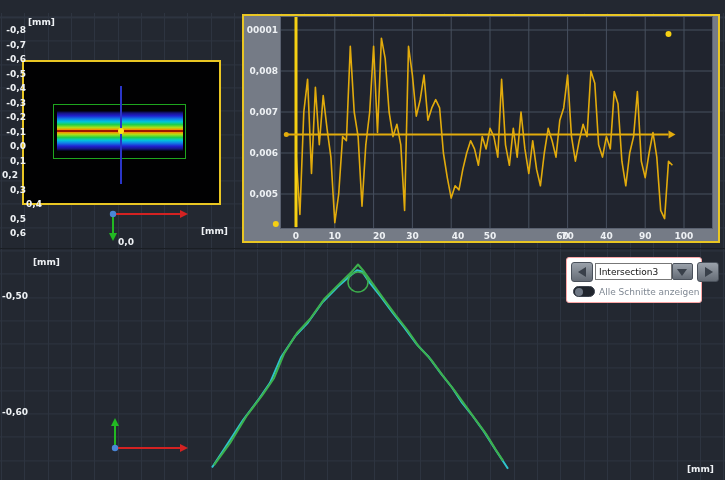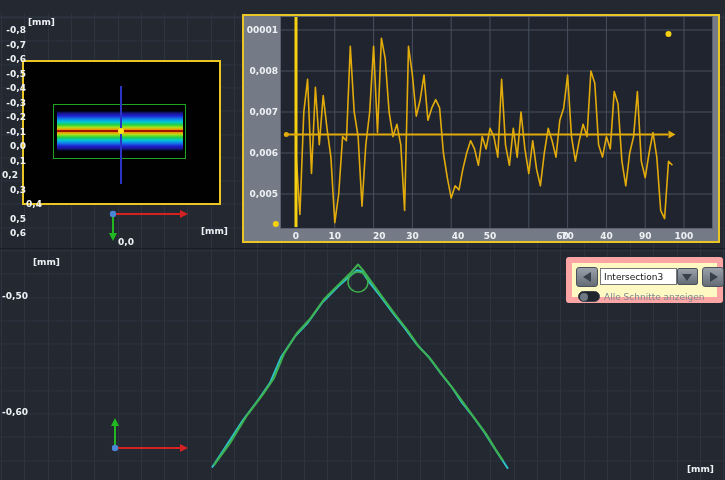--- a/index.html
+++ b/index.html
@@ -36,22 +36,22 @@
   .cursor-vline{position:absolute;left:120px;top:86px;width:2px;height:98px;background:#2a35c8;}
   .beam-dot{position:absolute;left:118px;top:128px;width:6px;height:6px;border-radius:50%;
             background:#ffe31c;}
   
   .chart-panel{position:absolute;left:242px;top:14px;width:478px;height:229px;
                box-sizing:border-box;border:2px solid #e9c623;background:#757b86;}
   .plot{position:absolute;left:280px;top:16px;width:433px;height:213px;
         box-sizing:border-box;background:#20242e;border:1px solid #5a6170;}
   
   .bottom-sep{position:absolute;left:0;top:248px;width:725px;height:1px;background:#1a1e24;}
-  .ctrl-box{position:absolute;left:566px;top:257px;width:157px;height:46px;
-            box-sizing:border-box;border:6px solid #fca5a5;border-radius:3px;background:#fef9c3;}
+  .ctrl-box{position:absolute;left:566px;top:257px;width:136px;height:46px;
+            box-sizing:border-box;border:1px solid #fca5a5;border-radius:3px;background:#ffffff;}
   .nav-btn{position:absolute;width:22px;height:20px;border-radius:3px;
            background:linear-gradient(#9aa1aa,#656c76);border:1px solid #4a515b;
            box-sizing:border-box;cursor:pointer;}
   .tri{position:absolute;width:0;height:0;}
   .combo-field{position:absolute;left:28px;top:5px;width:77px;height:17px;background:#fff;
                box-sizing:border-box;border:1px solid #777;font:9px "DejaVu Sans",sans-serif;
                color:#111;padding:3px 0 0 3px;cursor:text;white-space:nowrap;overflow:hidden;}
   .combo-btn{position:absolute;left:105px;top:5px;width:21px;height:17px;border-radius:2px;
              background:linear-gradient(#9aa1aa,#656c76);border:1px solid #4a515b;
              box-sizing:border-box;cursor:pointer;}

